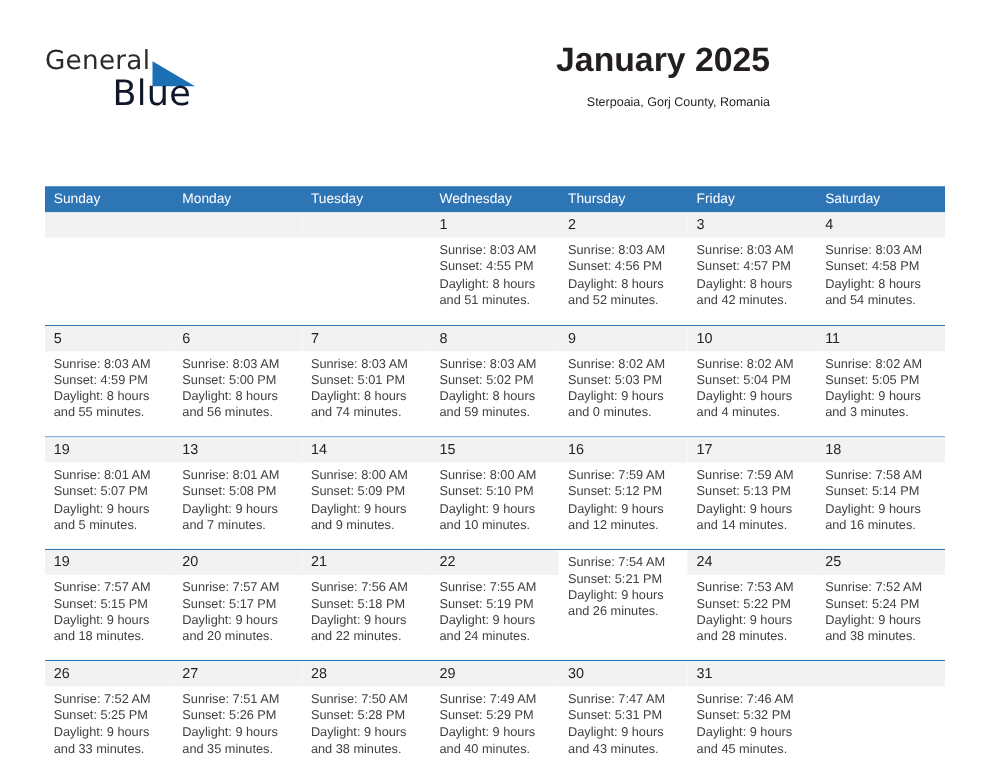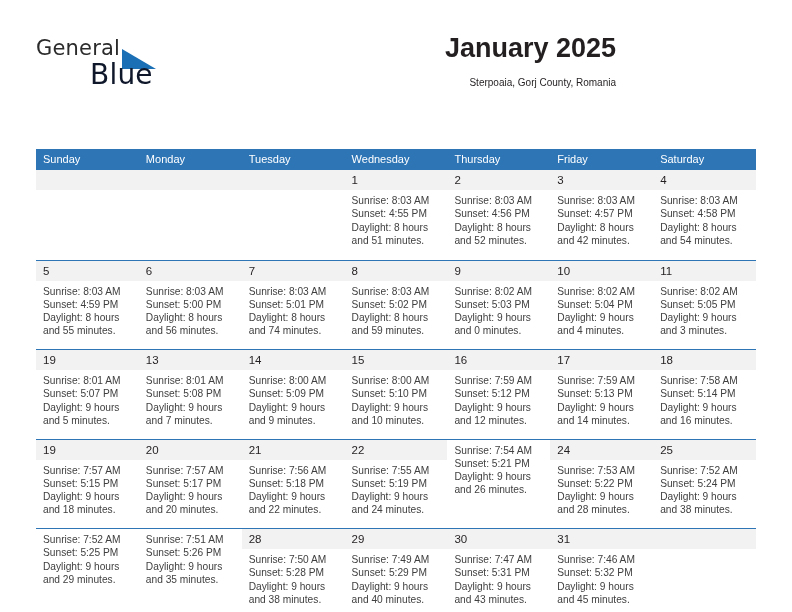--- a/index.html
+++ b/index.html
@@ -409,28 +409,30 @@
             <div class="cell-body">
               <div>Sunrise: 7:52 AM</div>
               <div>Sunset: 5:24 PM</div>
               <div>Daylight: 9 hours</div>
               <div>and 38 minutes.</div>
             </div>
           </div>
         </div>
         <div class="week">
           <div class="cell">
+            <div class="cell-daynum">26</div>
             <div class="cell-body">
               <div>Sunrise: 7:52 AM</div>
               <div>Sunset: 5:25 PM</div>
               <div>Daylight: 9 hours</div>
-              <div>and 29 minutes.</div>
-            </div>
-          </div>
-          <div class="cell">
+              <div>and 33 minutes.</div>
+            </div>
+          </div>
+          <div class="cell">
+            <div class="cell-daynum">27</div>
             <div class="cell-body">
               <div>Sunrise: 7:51 AM</div>
               <div>Sunset: 5:26 PM</div>
               <div>Daylight: 9 hours</div>
               <div>and 35 minutes.</div>
             </div>
           </div>
           <div class="cell">
             <div class="cell-daynum">28</div>
             <div class="cell-body">

